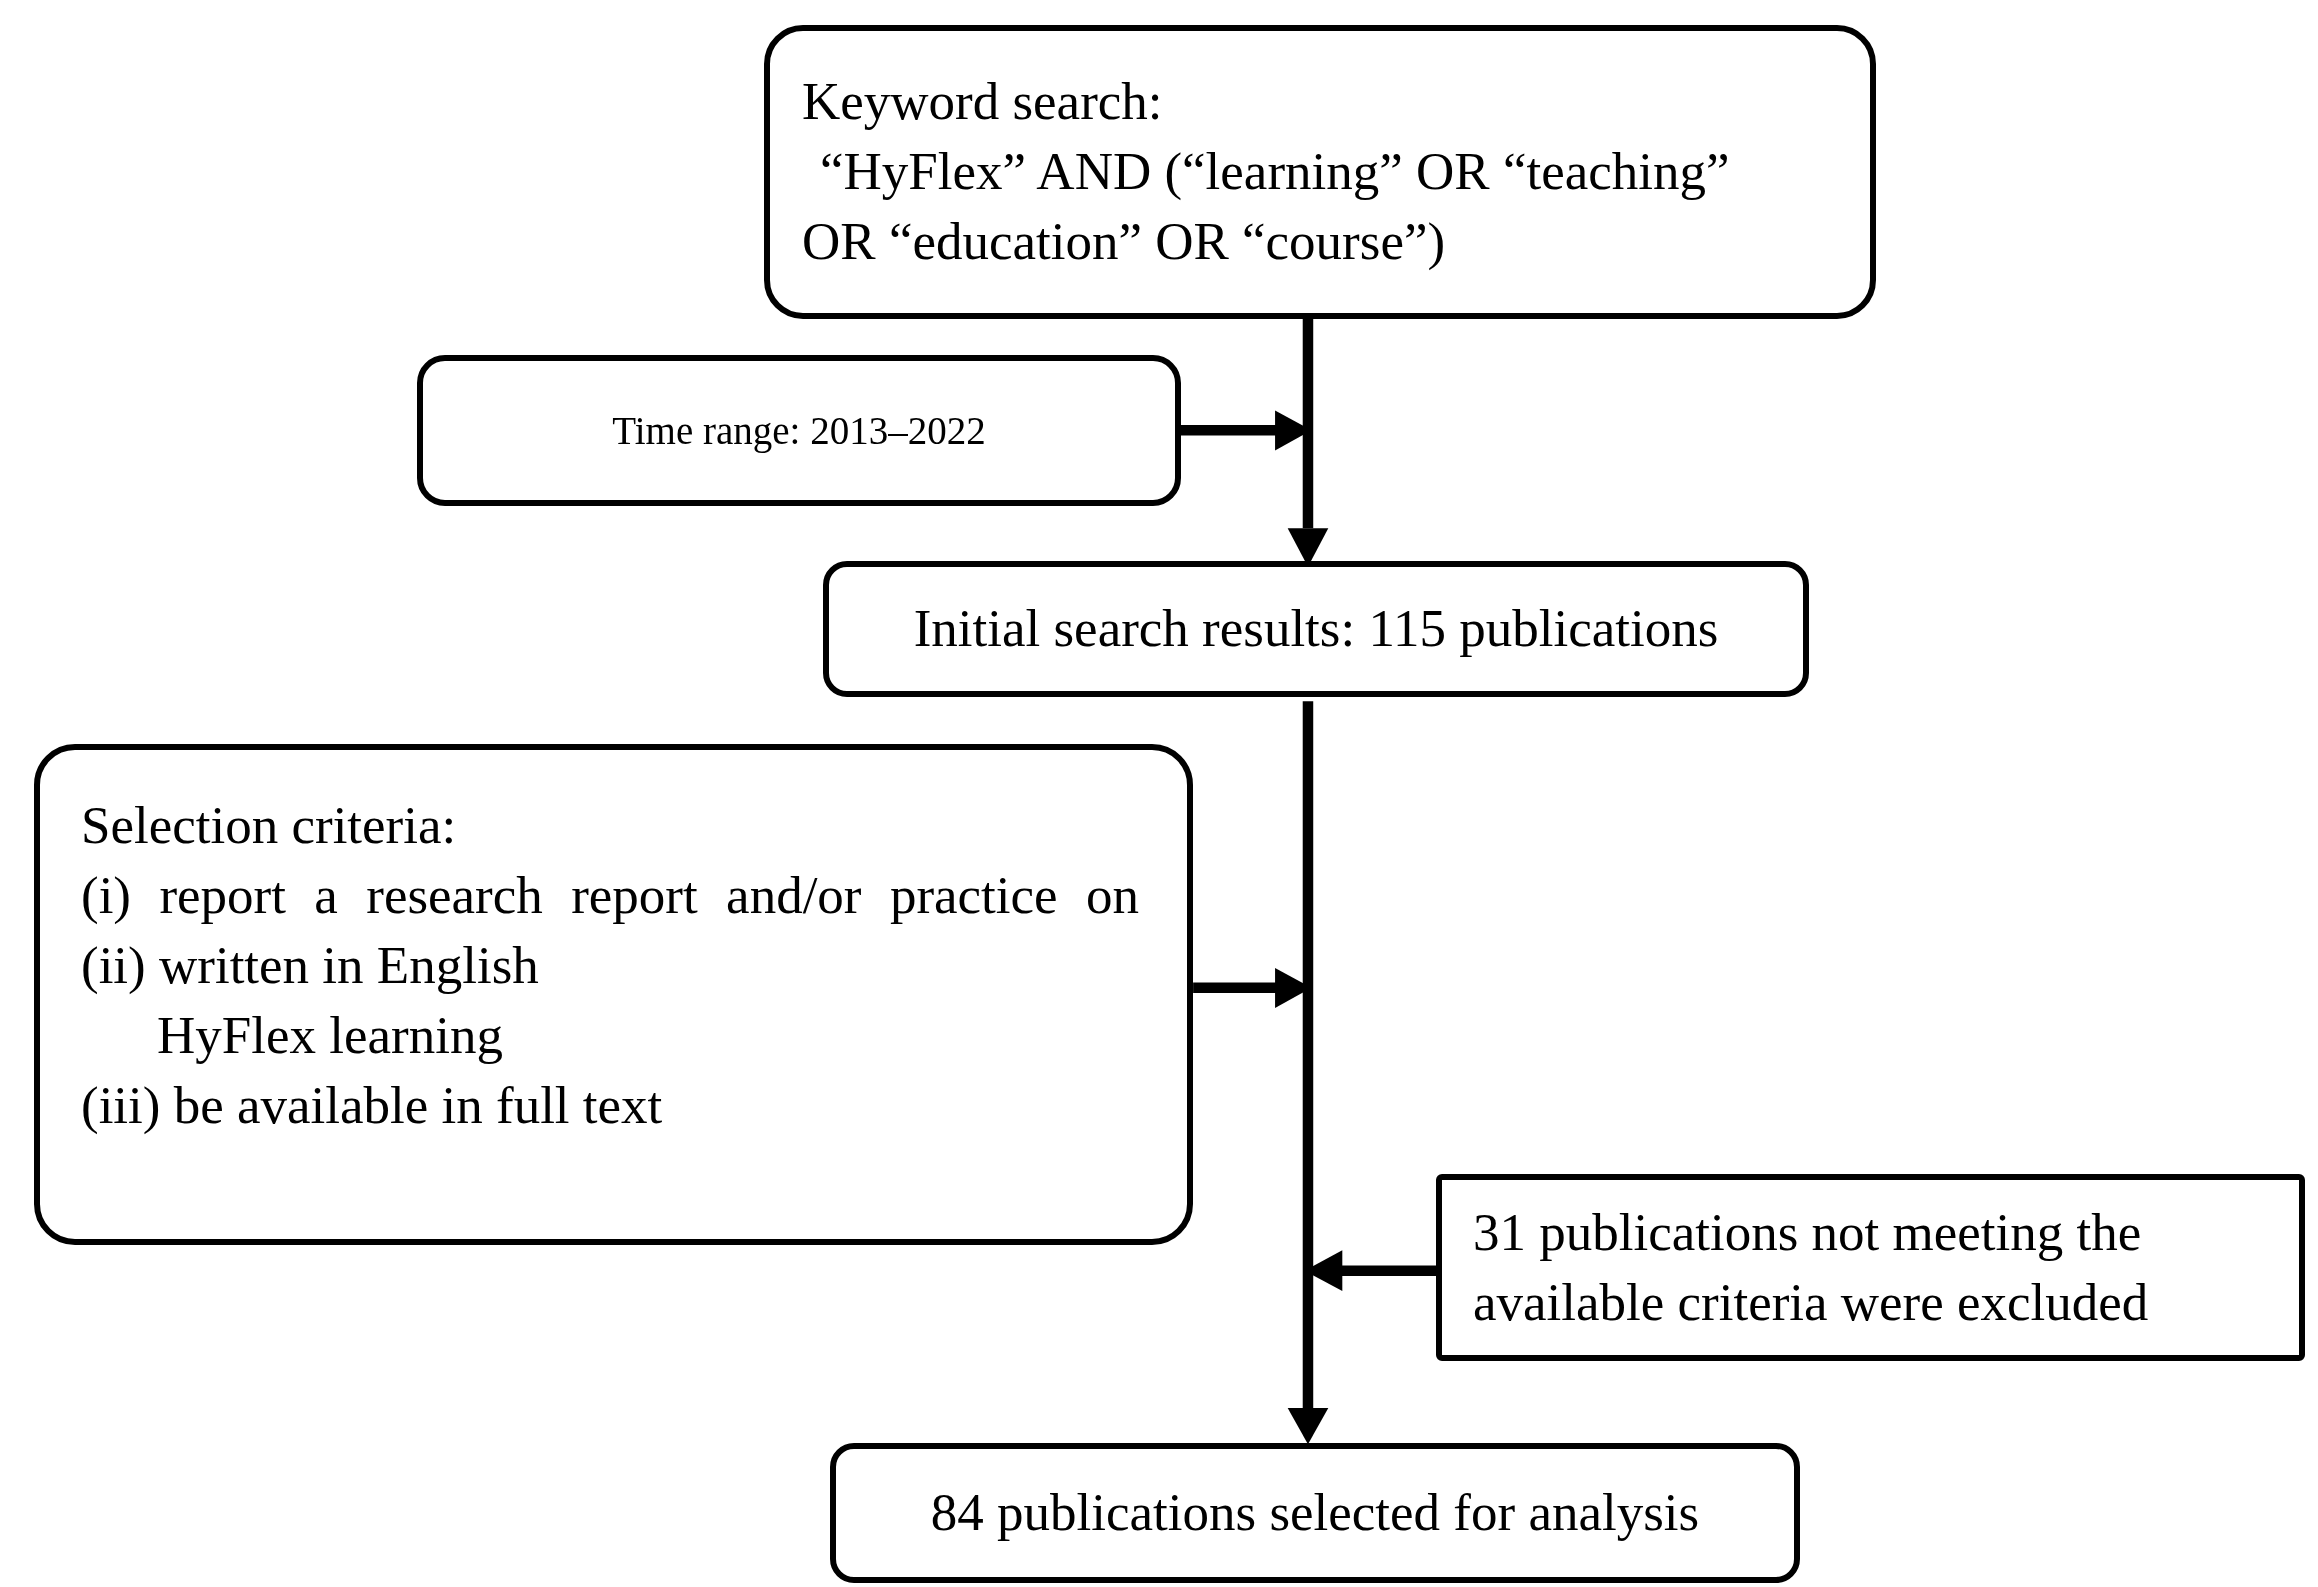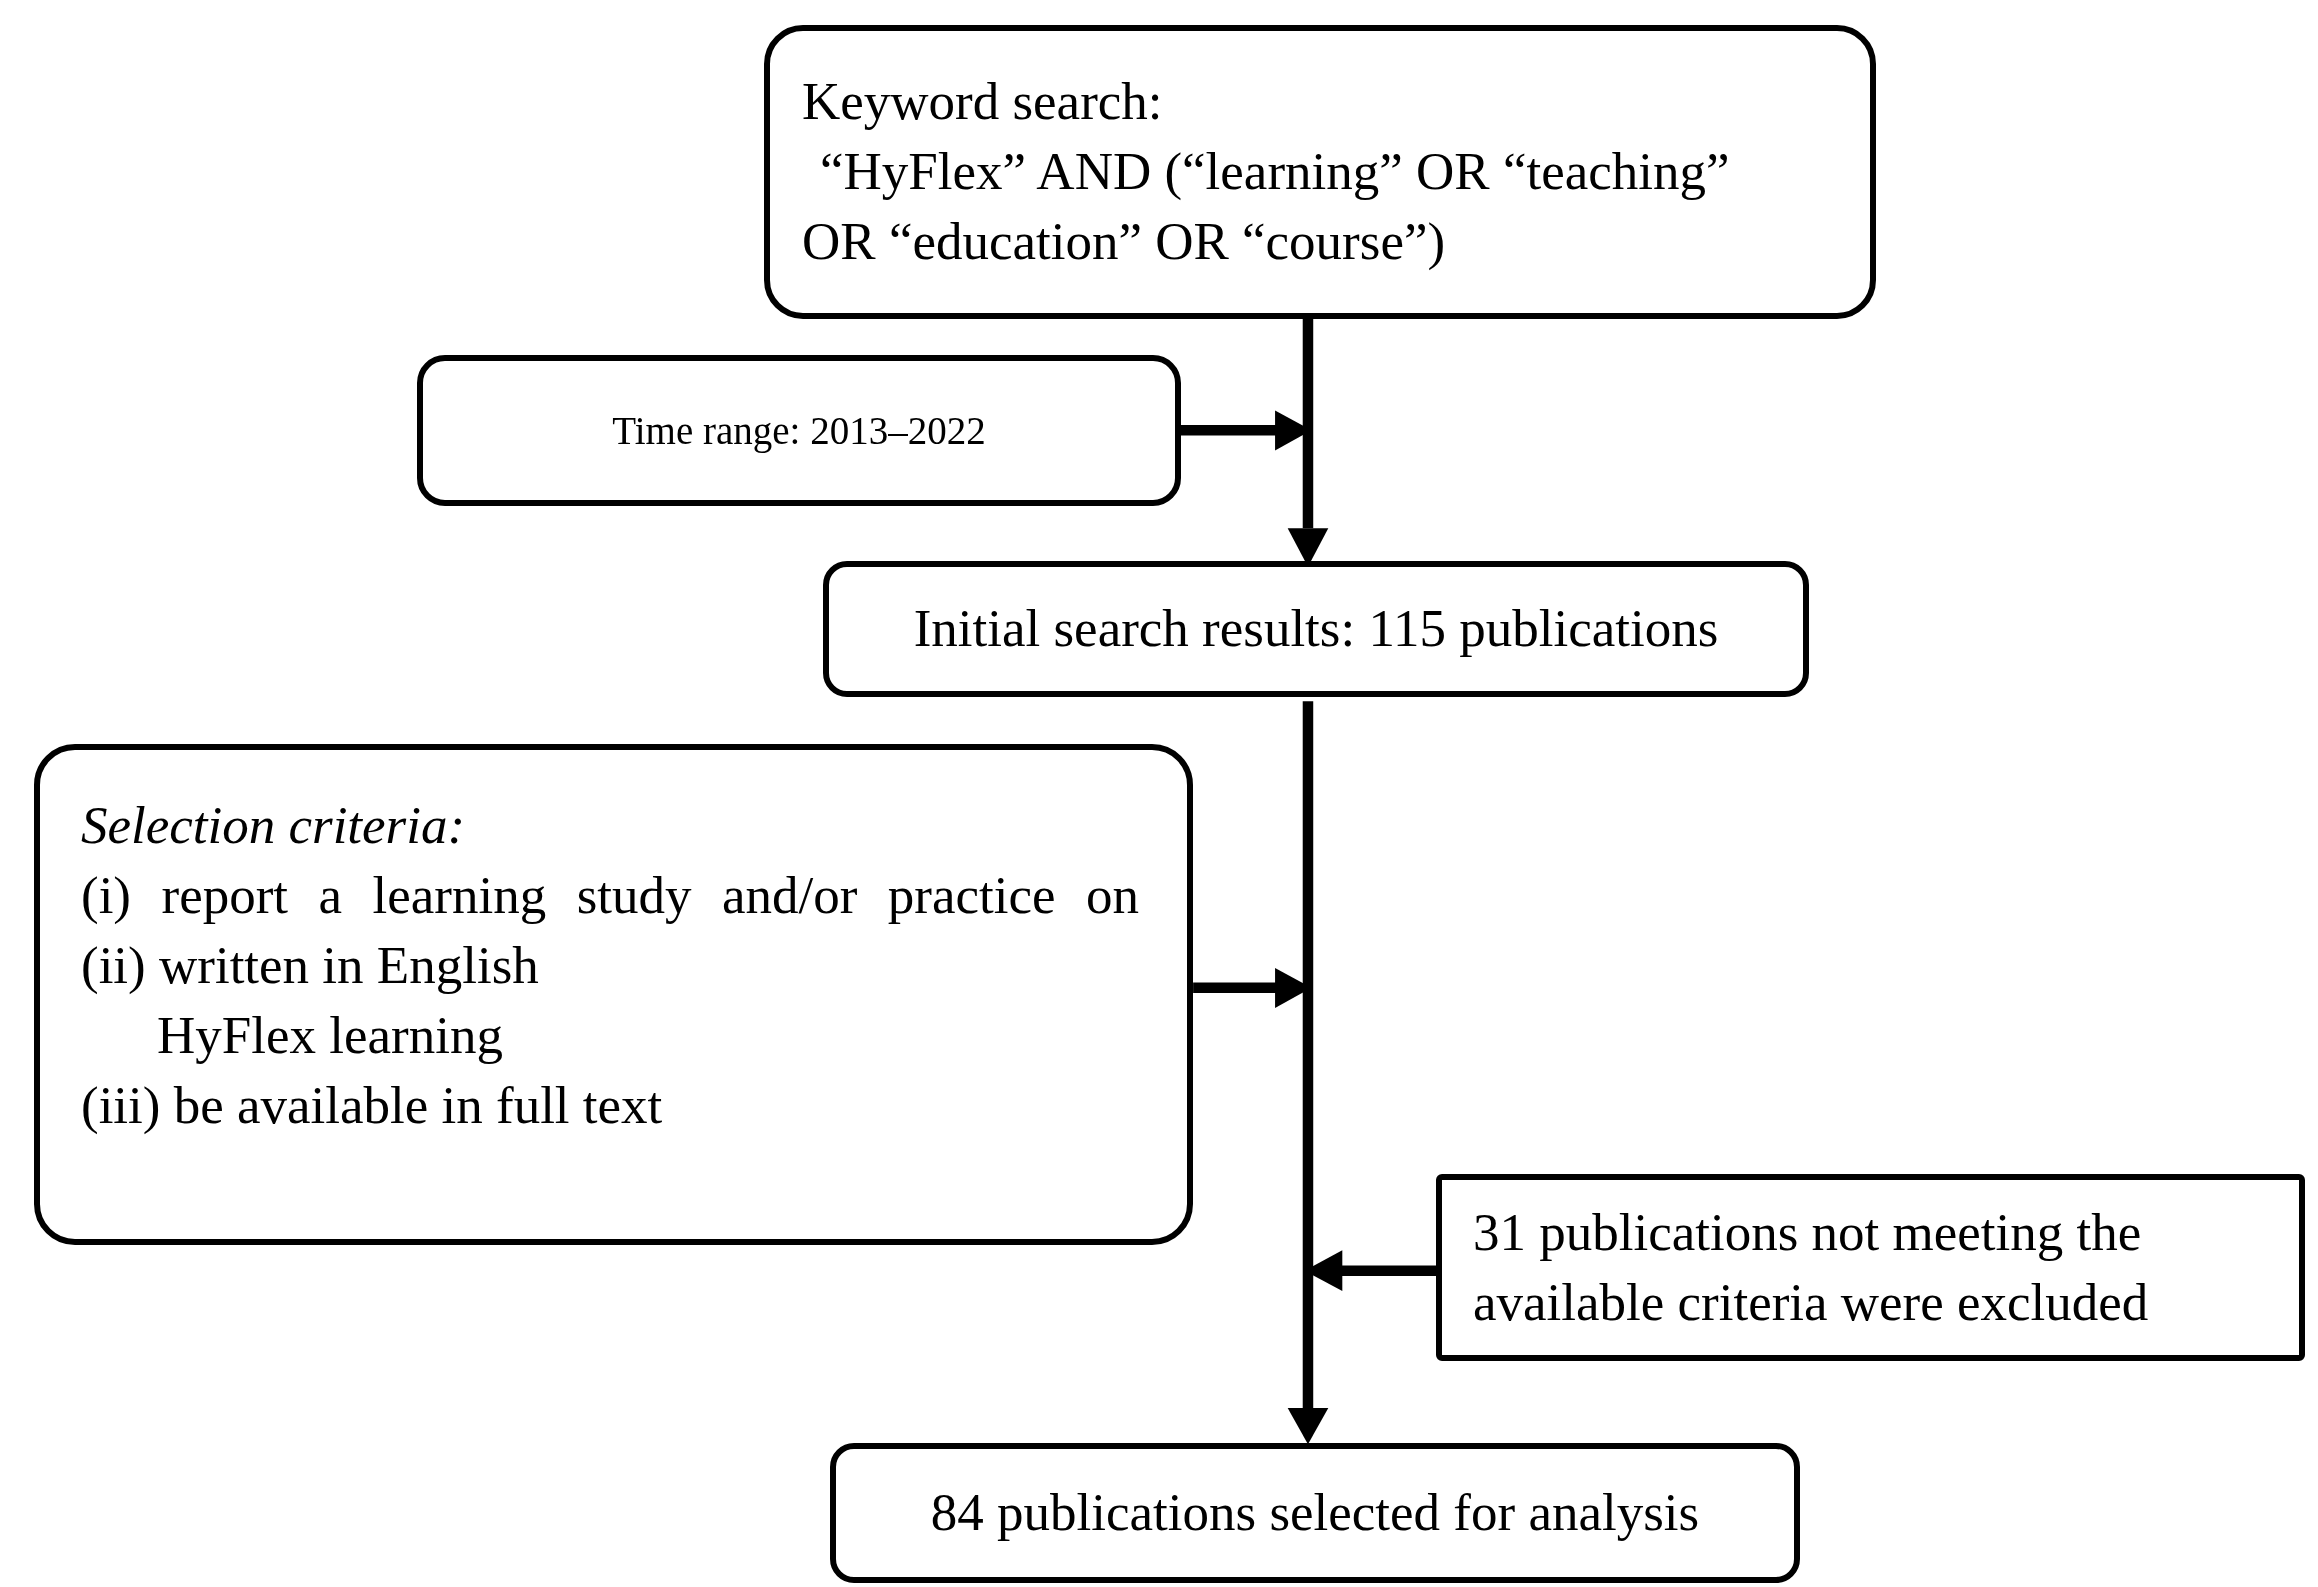--- a/index.html
+++ b/index.html
@@ -68,21 +68,21 @@
 
   
   #node-criteria {
     left: 34px; top: 734px;
     width: 1159px; height: 501px;
     border-radius: 41px;
     padding: 0 41px;
     justify-content: flex-start;
   }
   #node-criteria .line { font-size: 53px; }
-  #node-criteria .line.first { margin-top: 41px; font-style: italic; }
+  #node-criteria .line.first { margin-top: 41px; }
   #node-criteria .line.justified {
     white-space: normal;
     text-align: justify;
     text-align-last: justify;
     width: 1058px;
   }
   #node-criteria .line.hang { padding-left: 76px; }
 
   
   #node-excluded {
@@ -134,21 +134,21 @@
   <div class="node" id="node-timerange">
     <div class="line">Time range: 2013–2022</div>
   </div>
 
   <div class="node" id="node-initial">
     <div class="line">Initial search results: 115 publications</div>
   </div>
 
   <div class="node" id="node-criteria">
     <div class="line first">Selection criteria:</div>
-    <div class="line justified">(i) report a learning study and/or practice on</div>
+    <div class="line justified">(i) report a research report and/or practice on</div>
     <div class="line">(ii) written in English</div>
     <div class="line hang">HyFlex learning</div>
     <div class="line">(iii) be available in full text</div>
   </div>
 
   <div class="node" id="node-excluded">
     <div class="line">31 publications not meeting the</div>
     <div class="line">available criteria were excluded</div>
   </div>
 

